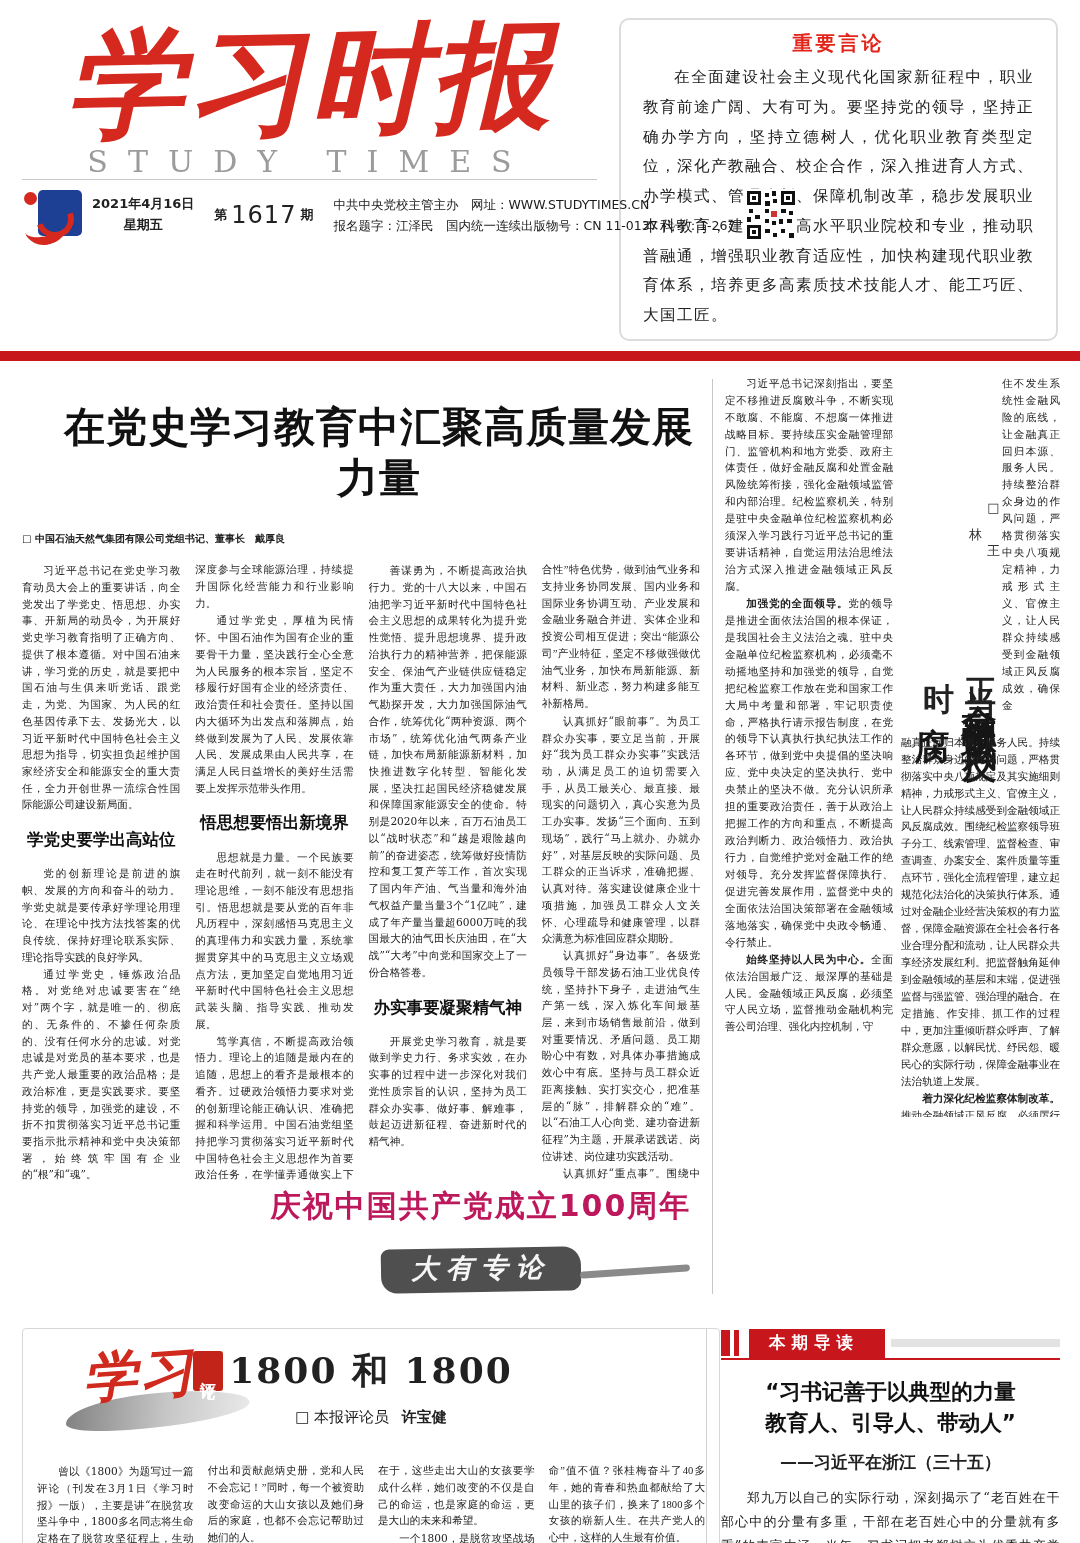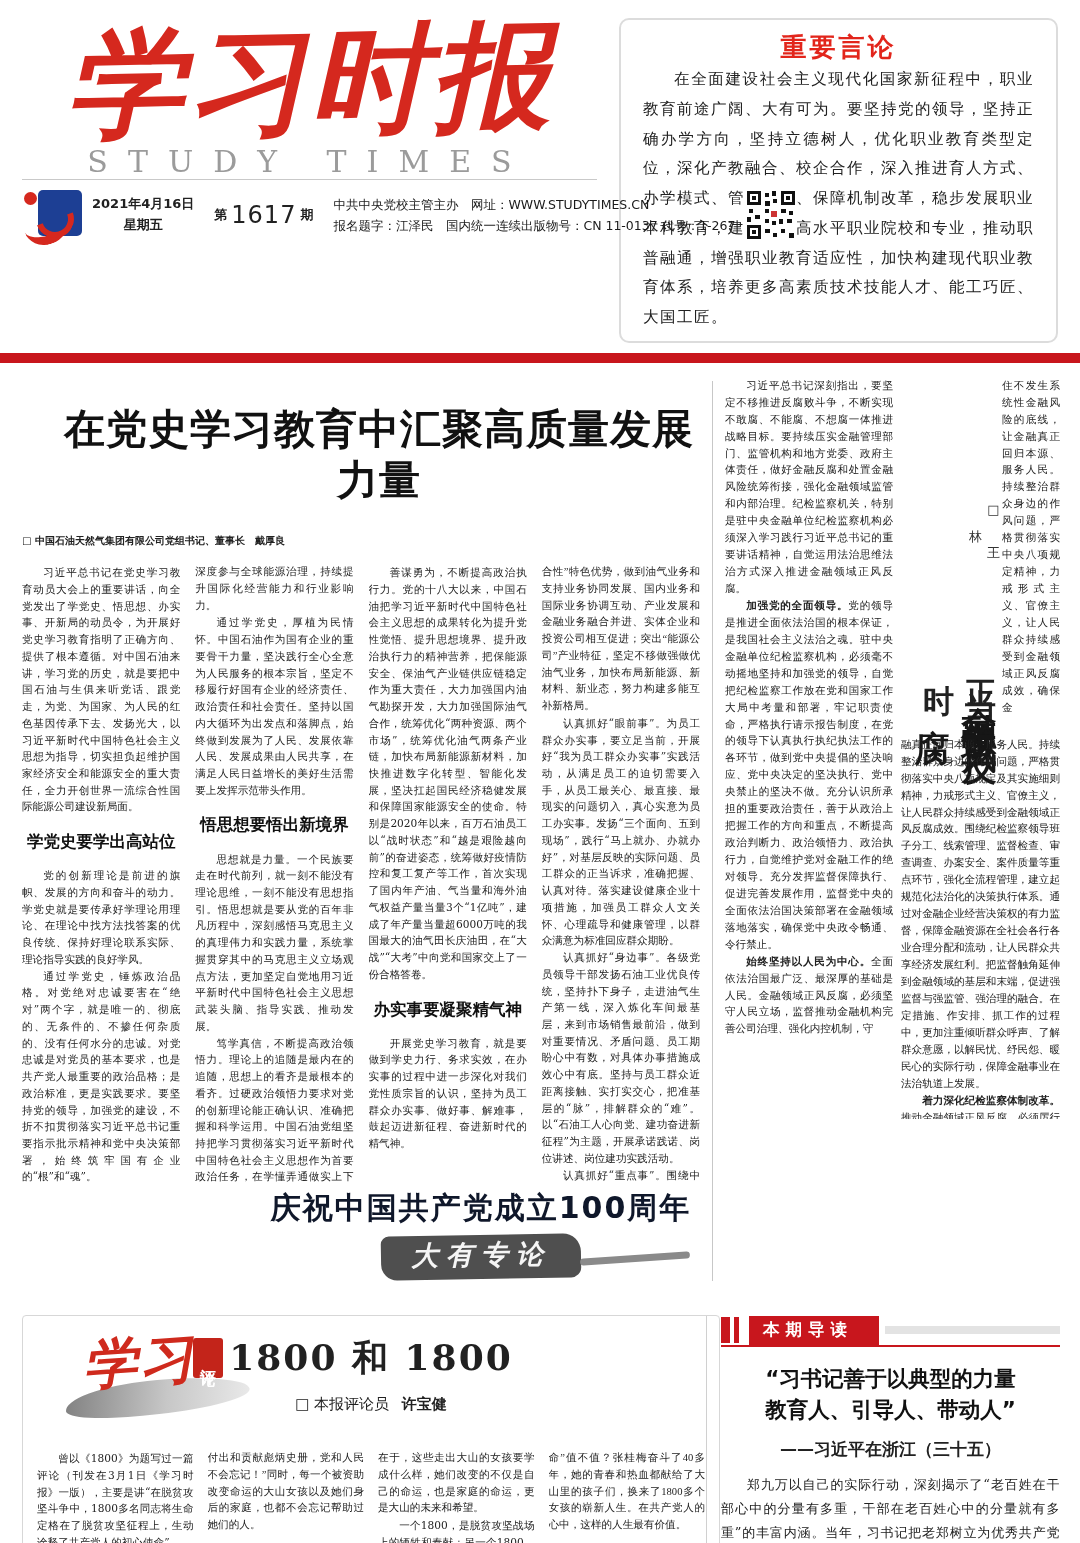--- a/index.html
+++ b/index.html
@@ -16,37 +16,37 @@
   .flag-swoosh{position:absolute;left:0;top:8px;width:44px;height:40px;border-radius:50% 50% 50% 50%/60% 60% 40% 40%;border-bottom:9px solid #d5281e;transform:rotate(-18deg);}
   .flag-dot{position:absolute;left:2px;top:4px;width:13px;height:13px;background:#d5281e;border-radius:50%;}
   .flag-person{position:absolute;right:8px;top:12px;width:26px;height:26px;border-radius:50%;border:6px solid #d5281e;border-top-color:transparent;border-left-color:transparent;transform:rotate(25deg);}
   .date-block{text-align:center;font-size:13px;line-height:1.6;font-weight:bold;white-space:nowrap;}
   .vsep{width:1px;align-self:stretch;background:#aaa;}
   .issue-block{font-size:13px;font-weight:bold;white-space:nowrap;display:flex;align-items:center;gap:4px;}
   .issue-no{font-size:24px;font-weight:normal;letter-spacing:1px;}
   .pub-block{font-size:12.5px;line-height:1.7;white-space:nowrap;font-family:"DejaVu Sans","Liberation Sans",sans-serif;font-weight:normal;color:#1a1a1a;}
   .qr{width:52px;height:52px;flex:none;margin-left:auto;}
   .quote-box{flex:1;margin-left:22px;border:2px solid #dcdcdc;border-radius:10px;padding:10px 22px 8px 22px;}
-  .quote-title{color:#e2251b;font-size:26px;font-weight:900;text-align:center;letter-spacing:3px;}
+  .quote-title{color:#e2251b;font-size:20px;font-weight:900;text-align:center;letter-spacing:3px;margin-bottom:6px;}
   .quote-body{font-size:15.5px;line-height:1.92;text-align:justify;text-indent:2em;letter-spacing:1.5px;}
   .red-bar{height:10px;background:#c8161d;margin-top:10px;}
   
   .main{display:flex;padding:14px 20px 0 22px;}
   .main-left{width:678px;flex:none;}
   .main-headline{font-size:41px;font-weight:900;text-align:center;letter-spacing:1px;line-height:1.25;color:#111;margin-left:36px;}
   .main-byline{font-size:10px;font-weight:bold;margin:14px 0 16px 0;}
   .cols4{display:flex;gap:15px;height:618px;overflow:hidden;}
   .ncol{flex:1;overflow:hidden;font-size:10.6px;line-height:1.58;text-align:justify;color:#222;}
   .col-p{margin:0;text-indent:2em;}
   .col-p.noindent{text-indent:0;font-family:Liberation Serif, serif;}
   .col-p b{font-weight:bold;}
   .col-subhead{font-family:"DejaVu Sans","Liberation Sans",sans-serif;font-size:16.5px;font-weight:900;text-align:center;text-indent:0;margin:14px 0 12px 0;color:#111;}
   .slogan-wrap{margin-left:240px;text-align:center;margin-top:6px;}
-  .slogan{color:#0f172a;font-size:30px;font-weight:900;letter-spacing:2px;}
-  .stamp-row{position:relative;height:46px;margin-top:6px;}
+  .slogan{color:#be185d;font-size:30px;font-weight:900;letter-spacing:2px;}
+  .stamp-row{position:relative;height:46px;margin-top:21px;}
   .stamp{display:inline-block;background:#4f4f4f;color:#f5f5f5;font-size:27px;font-weight:bold;font-style:italic;padding:2px 30px 6px 30px;border-radius:8px 18px 10px 16px;letter-spacing:8px;transform:rotate(-1deg);}
   .stamp-tail{position:absolute;right:10px;top:20px;width:110px;height:7px;background:#8a8a8a;border-radius:4px;transform:rotate(-4deg);}
   .main-divider{width:1px;background:#c7c7c7;margin:4px 12px 0 12px;}
   .main-right{flex:1;display:flex;flex-direction:column;}
   .fin-top{display:flex;height:742px;overflow:hidden;}
   .fin-col1{width:168px;flex:none;overflow:hidden;font-size:10.6px;line-height:1.6;text-align:justify;}
   .fin-right{flex:1;display:flex;flex-direction:column;margin-left:8px;overflow:hidden;}
   .fin-head-row{display:flex;height:352px;flex:none;}
   .fin-headline-block{flex:1;writing-mode:vertical-rl;text-align:center;display:flex;justify-content:center;padding-top:16px;}
   .fin-h-main{font-size:35px;font-weight:bold;letter-spacing:7px;color:#161616;}
@@ -63,21 +63,21 @@
   .comm-logo-text{position:absolute;left:18px;top:-6px;font-size:54px;font-weight:900;font-style:italic;color:#cf2a1d;letter-spacing:2px;transform:rotate(-4deg);}
   .comm-seal{position:absolute;left:128px;top:6px;width:30px;height:40px;background:#c3241a;color:#fff;writing-mode:vertical-rl;font-size:16px;font-weight:bold;text-align:center;border-radius:3px;line-height:30px;letter-spacing:2px;}
   .comm-headline{text-align:center;font-size:36px;font-weight:bold;letter-spacing:2px;padding-top:6px;}
   .comm-byline{text-align:center;font-size:15px;margin-top:12px;}
   .comm-byline b{font-family:"DejaVu Sans","Liberation Sans",sans-serif;}
   .comm-cols{display:flex;gap:14px;height:298px;overflow:hidden;margin-top:14px;}
   .bottom-right{flex:1;margin-left:16px;border-left:1px solid #d0d0d0;padding-left:14px;display:flex;flex-direction:column;}
   .digest-ribbon{display:flex;align-items:center;height:30px;border-bottom:2px solid #c8161d;position:relative;}
   .digest-sq1{width:9px;height:26px;background:#c8161d;}
   .digest-sq2{width:5px;height:26px;background:#c8161d;margin-left:4px;}
-  .digest-label{margin-left:10px;background:#c8161d;color:#fff;font-weight:bold;font-size:16.5px;letter-spacing:6px;padding:3px 26px 4px 14px;}
+  .digest-label{margin-left:10px;background:#c8161d;color:#fff;font-weight:bold;font-size:16.5px;letter-spacing:6px;padding:3px 26px 4px 20px;}
   .digest-gray{flex:1;height:8px;background:#e3e3e3;margin-left:6px;}
   .teaser{padding-top:16px;}
   .teaser-h{font-size:21.5px;font-weight:900;text-align:center;line-height:1.45;color:#111;}
   .teaser-src{font-size:17px;font-weight:bold;text-align:center;margin-top:12px;}
   .teaser-body{font-size:13px;line-height:1.85;text-align:justify;text-indent:2em;margin-top:12px;letter-spacing:.5px;}
 </style>
 </head>
 <body>
 
 <div class="header">

